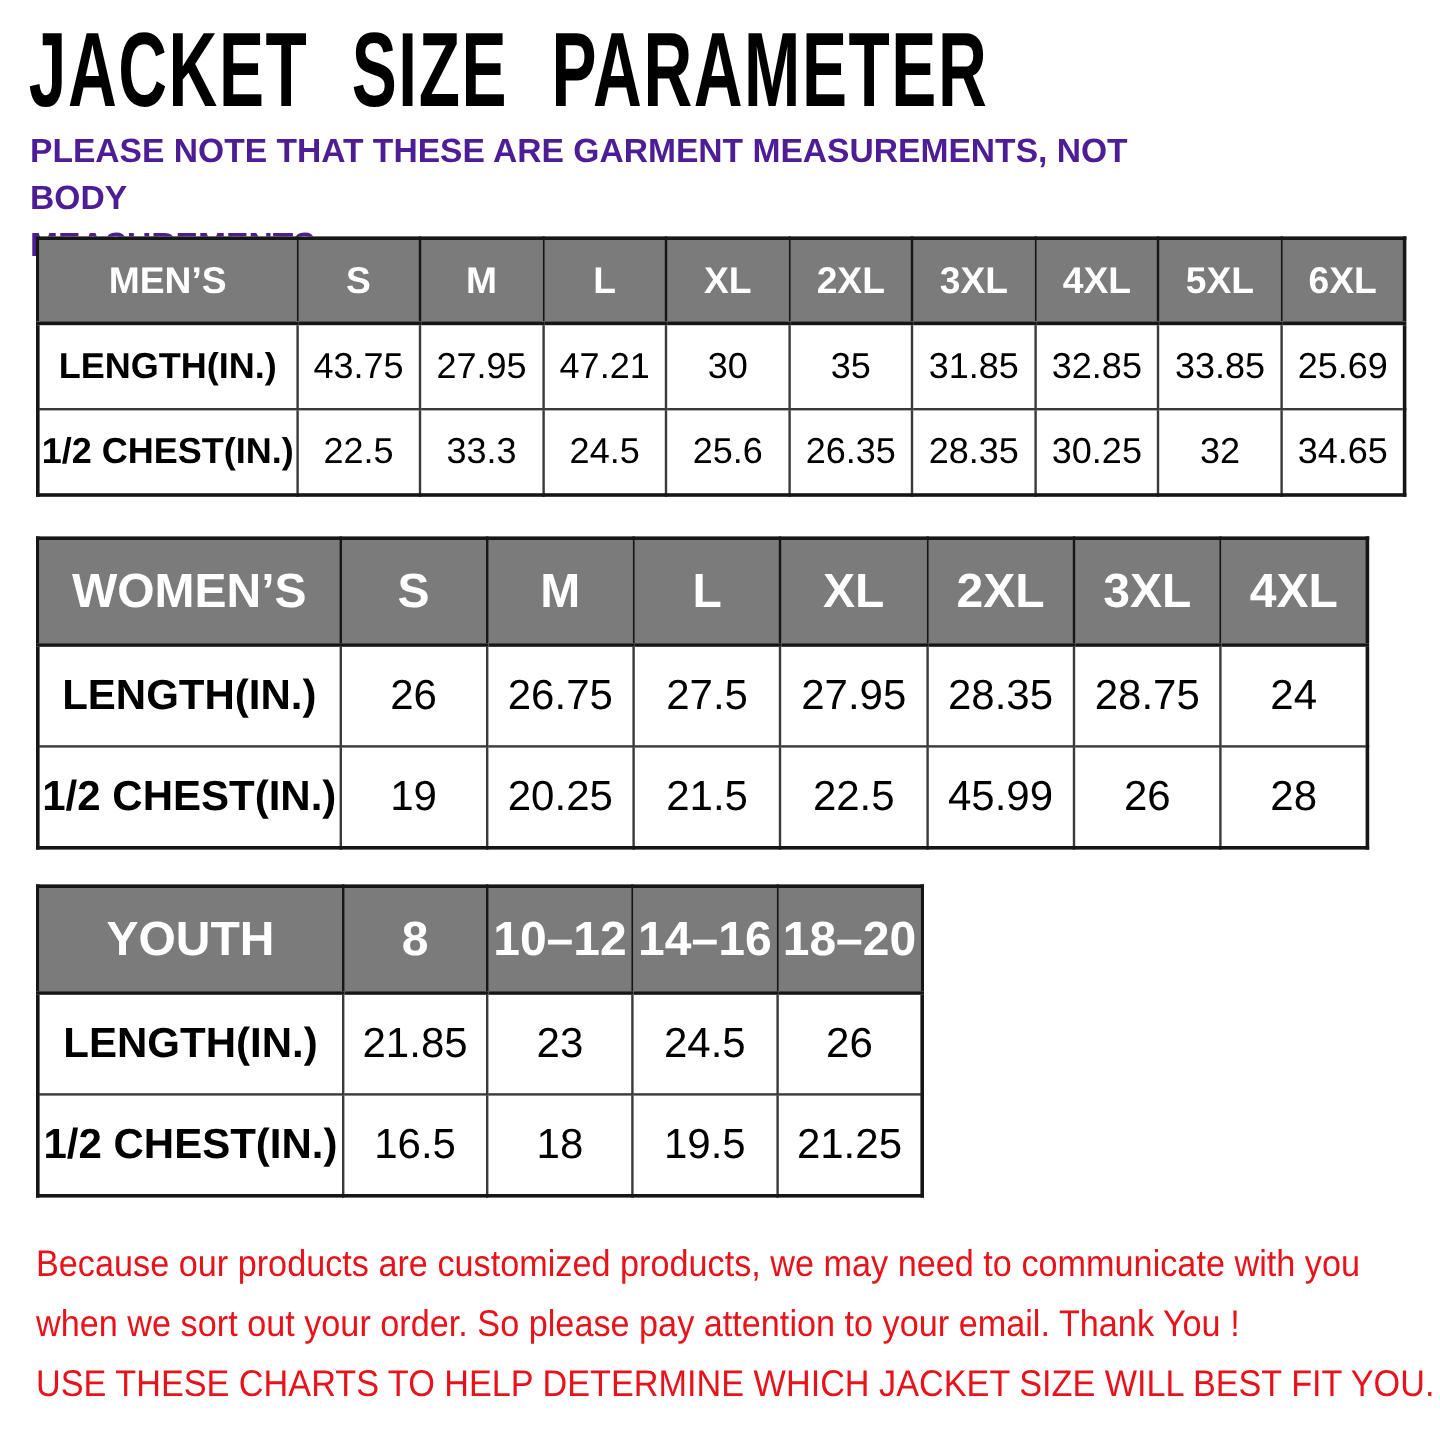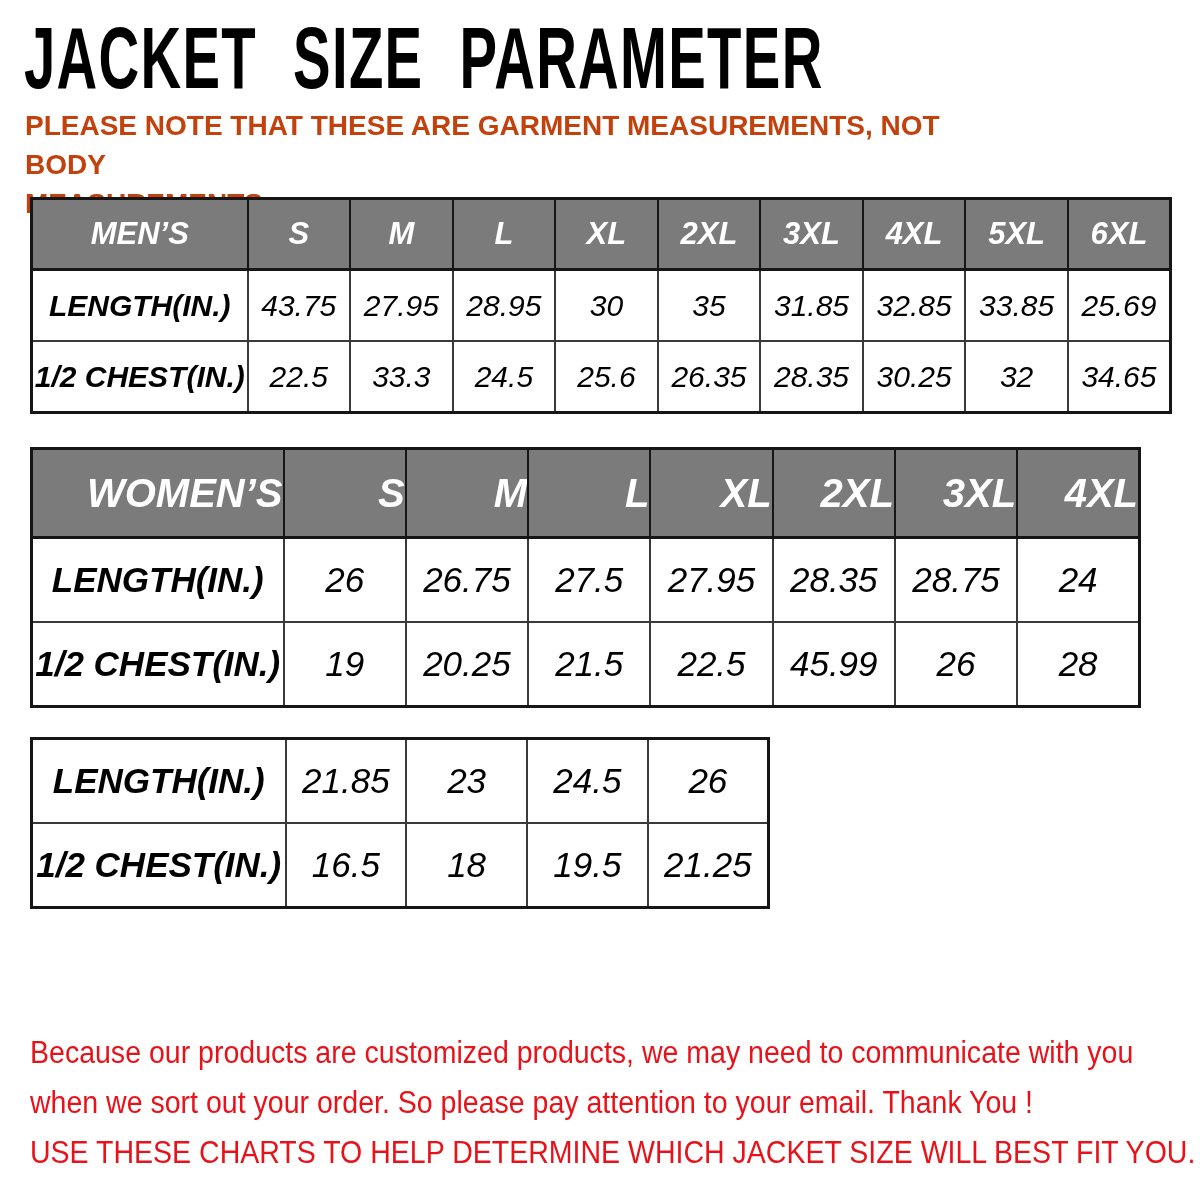--- a/index.html
+++ b/index.html
@@ -16,52 +16,51 @@
     position: absolute; left: 24px; top: 14px;
     font-size: 88px; font-weight: 700; color: #000;
     letter-spacing: 2px; word-spacing: 30px;
     transform: scaleX(0.64); transform-origin: left top;
     white-space: nowrap; line-height: 1.0;
   }
 
   .garment-note {
     position: absolute; left: 25px; top: 106px;
     width: 930px;
-    font-size: 28px; font-weight: 700; color: #c2410c;
+    font-size: 28px; font-weight: 700; color: #4c1d95;
     line-height: 39px; letter-spacing: 0px;
   }
   .garment-note .line { display: block; }
 
   .size-table-wrap { position: absolute; }
   .size-table {
     border-collapse: collapse; table-layout: fixed;
     width: 100%; background: #ffffff;
     border: 3px solid #161616;
-    font-style: italic;
   }
   .size-table td {
     border: 2px solid #3a3a3a;
     text-align: center; vertical-align: middle;
     padding: 0; overflow: hidden;
   }
   .size-table tr.head td {
     background: #7b7b7b; color: #ffffff;
     font-weight: 700; border-color: #161616;
     border-bottom-width: 3px;
   }
   td.rowlabel { font-weight: 700; }
 
   .mens { left: 30px; top: 197px; width: 1142px; }
   .mens tr.head td   { height: 68px; font-size: 31px; }
   .mens tr.datarow td{ height: 69px; font-size: 30px; }
   .mens td.rowlabel  { font-size: 27px; }
   .mens col.c-label  { width: 216px; }
 
   .womens { left: 30px; top: 447px; width: 1111px; }
-  .womens tr.head td   { height: 86px; font-size: 40px; text-align: right; }
+  .womens tr.head td   { height: 86px; font-size: 40px; }
   .womens tr.datarow td{ height: 82px; font-size: 35px; }
   .womens td.rowlabel  { font-size: 34px; }
   .womens col.c-label  { width: 252px; }
 
   .youth { left: 30px; top: 737px; width: 740px; }
   .youth tr.head td   { height: 86px; font-size: 40px; }
   .youth tr.datarow td{ height: 82px; font-size: 35px; }
   .youth td.rowlabel  { font-size: 34px; }
   .youth col.c-label  { width: 254px; }
 
@@ -108,21 +107,21 @@
         <td>2XL</td>
         <td>3XL</td>
         <td>4XL</td>
         <td>5XL</td>
         <td>6XL</td>
       </tr>
       <tr class="datarow">
         <td class="rowlabel">LENGTH(IN.)</td>
         <td>43.75</td>
         <td>27.95</td>
-        <td>28.95</td>
+        <td>47.21</td>
         <td>30</td>
         <td>35</td>
         <td>31.85</td>
         <td>32.85</td>
         <td>33.85</td>
         <td>25.69</td>
       </tr>
       <tr class="datarow">
         <td class="rowlabel">1/2 CHEST(IN.)</td>
         <td>22.5</td>
@@ -180,20 +179,27 @@
       </table>
   </div>
 
   <div class="size-table-wrap youth">
     <table class="size-table">
       <colgroup>
           <col class="c-label">
           <col span="4">
         </colgroup>
       <tbody>
+          <tr class="head">
+        <td>YOUTH</td>
+        <td>8</td>
+        <td>10–12</td>
+        <td>14–16</td>
+        <td>18–20</td>
+      </tr>
       <tr class="datarow">
         <td class="rowlabel">LENGTH(IN.)</td>
         <td>21.85</td>
         <td>23</td>
         <td>24.5</td>
         <td>26</td>
       </tr>
       <tr class="datarow">
         <td class="rowlabel">1/2 CHEST(IN.)</td>
         <td>16.5</td>

